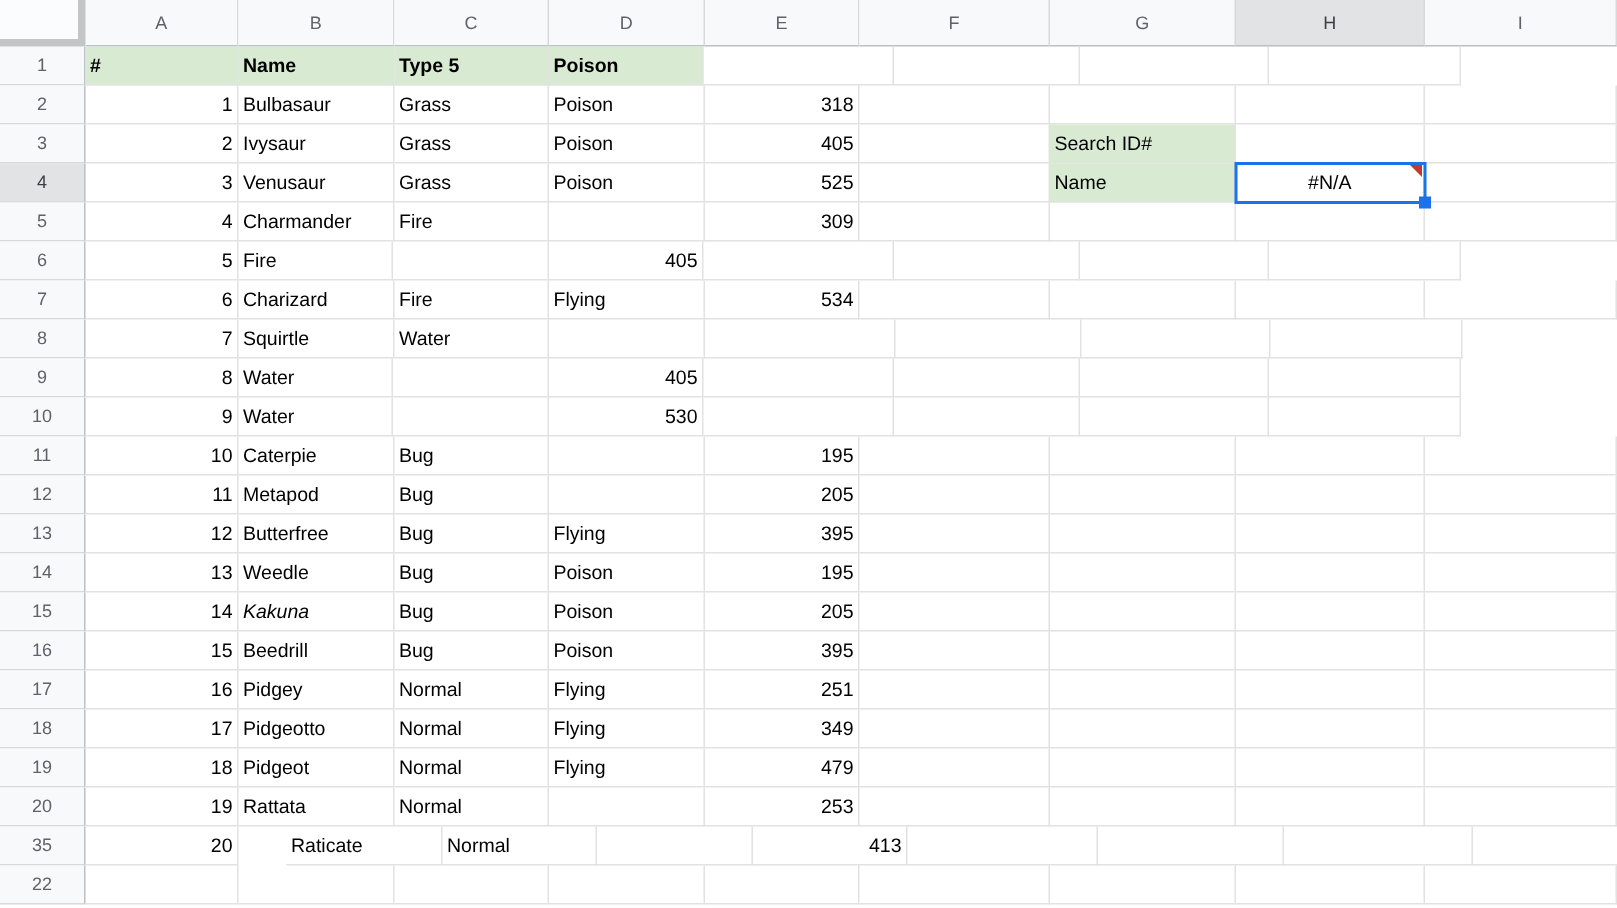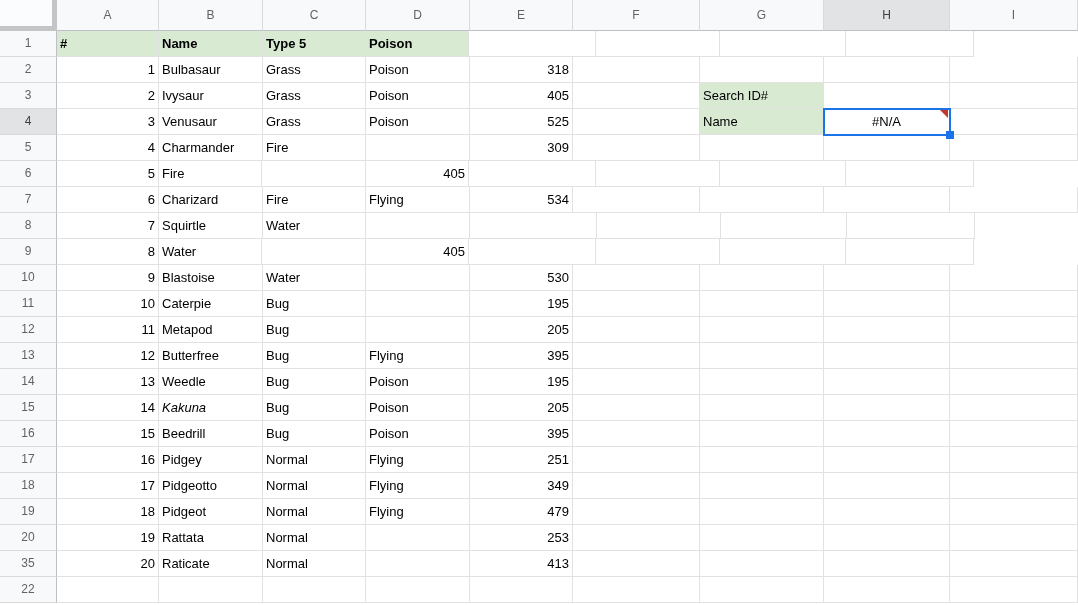--- a/index.html
+++ b/index.html
@@ -167,21 +167,20 @@
         <div class="cell" style="width: 104px;"></div>
         <div class="cell num" style="width: 103px;">405</div>
         <div class="cell" style="width: 127px;"></div>
         <div class="cell" style="width: 124px;"></div>
         <div class="cell" style="width: 126px;"></div>
         <div class="cell" style="width: 128px;"></div>
       </div>
       <div class="row">
         <div class="rowhead">10</div>
         <div class="cell num" style="width: 102px;">9</div>
-        <div class="cell" style="width: 104px;">Blastoise</div>
         <div class="cell" style="width: 103px;">Water</div>
         <div class="cell" style="width: 104px;"></div>
         <div class="cell num" style="width: 103px;">530</div>
         <div class="cell" style="width: 127px;"></div>
         <div class="cell" style="width: 124px;"></div>
         <div class="cell" style="width: 126px;"></div>
         <div class="cell" style="width: 128px;"></div>
       </div>
       <div class="row">
         <div class="rowhead">11</div>
@@ -299,21 +298,21 @@
         <div class="cell" style="width: 104px;"></div>
         <div class="cell num" style="width: 103px;">253</div>
         <div class="cell" style="width: 127px;"></div>
         <div class="cell" style="width: 124px;"></div>
         <div class="cell" style="width: 126px;"></div>
         <div class="cell" style="width: 128px;"></div>
       </div>
       <div class="row">
         <div class="rowhead">35</div>
         <div class="cell num" style="width: 102px;">20</div>
-        <div class="cell" style="width: 104px;">Raticate</div>
+        <div class="cell" style="width: 104px; margin-left: 32px;">Raticate</div>
         <div class="cell" style="width: 103px;">Normal</div>
         <div class="cell" style="width: 104px;"></div>
         <div class="cell num" style="width: 103px;">413</div>
         <div class="cell" style="width: 127px;"></div>
         <div class="cell" style="width: 124px;"></div>
         <div class="cell" style="width: 126px;"></div>
         <div class="cell" style="width: 128px;"></div>
       </div>
       <div class="row">
         <div class="rowhead">22</div>

